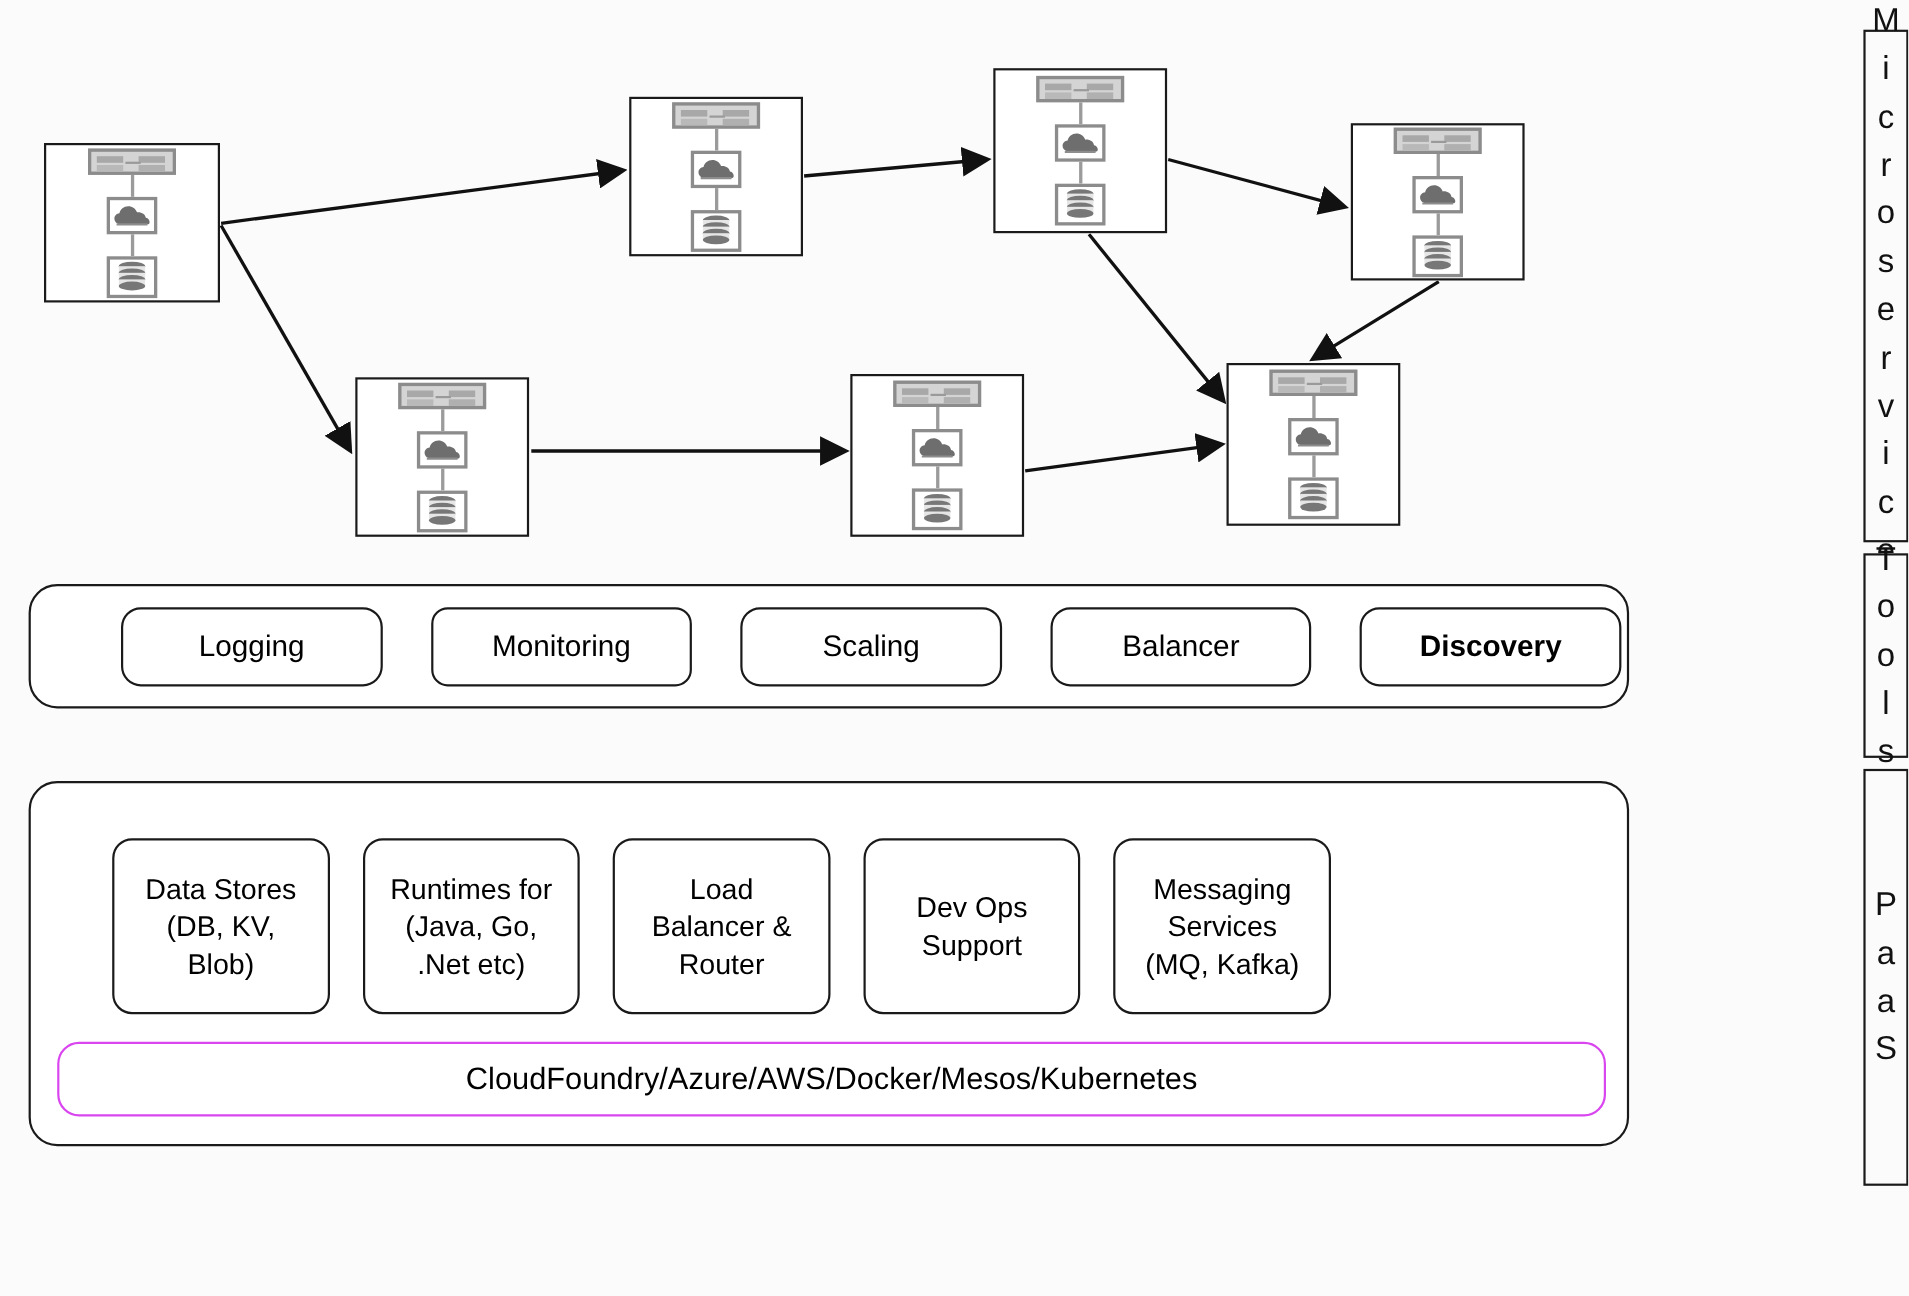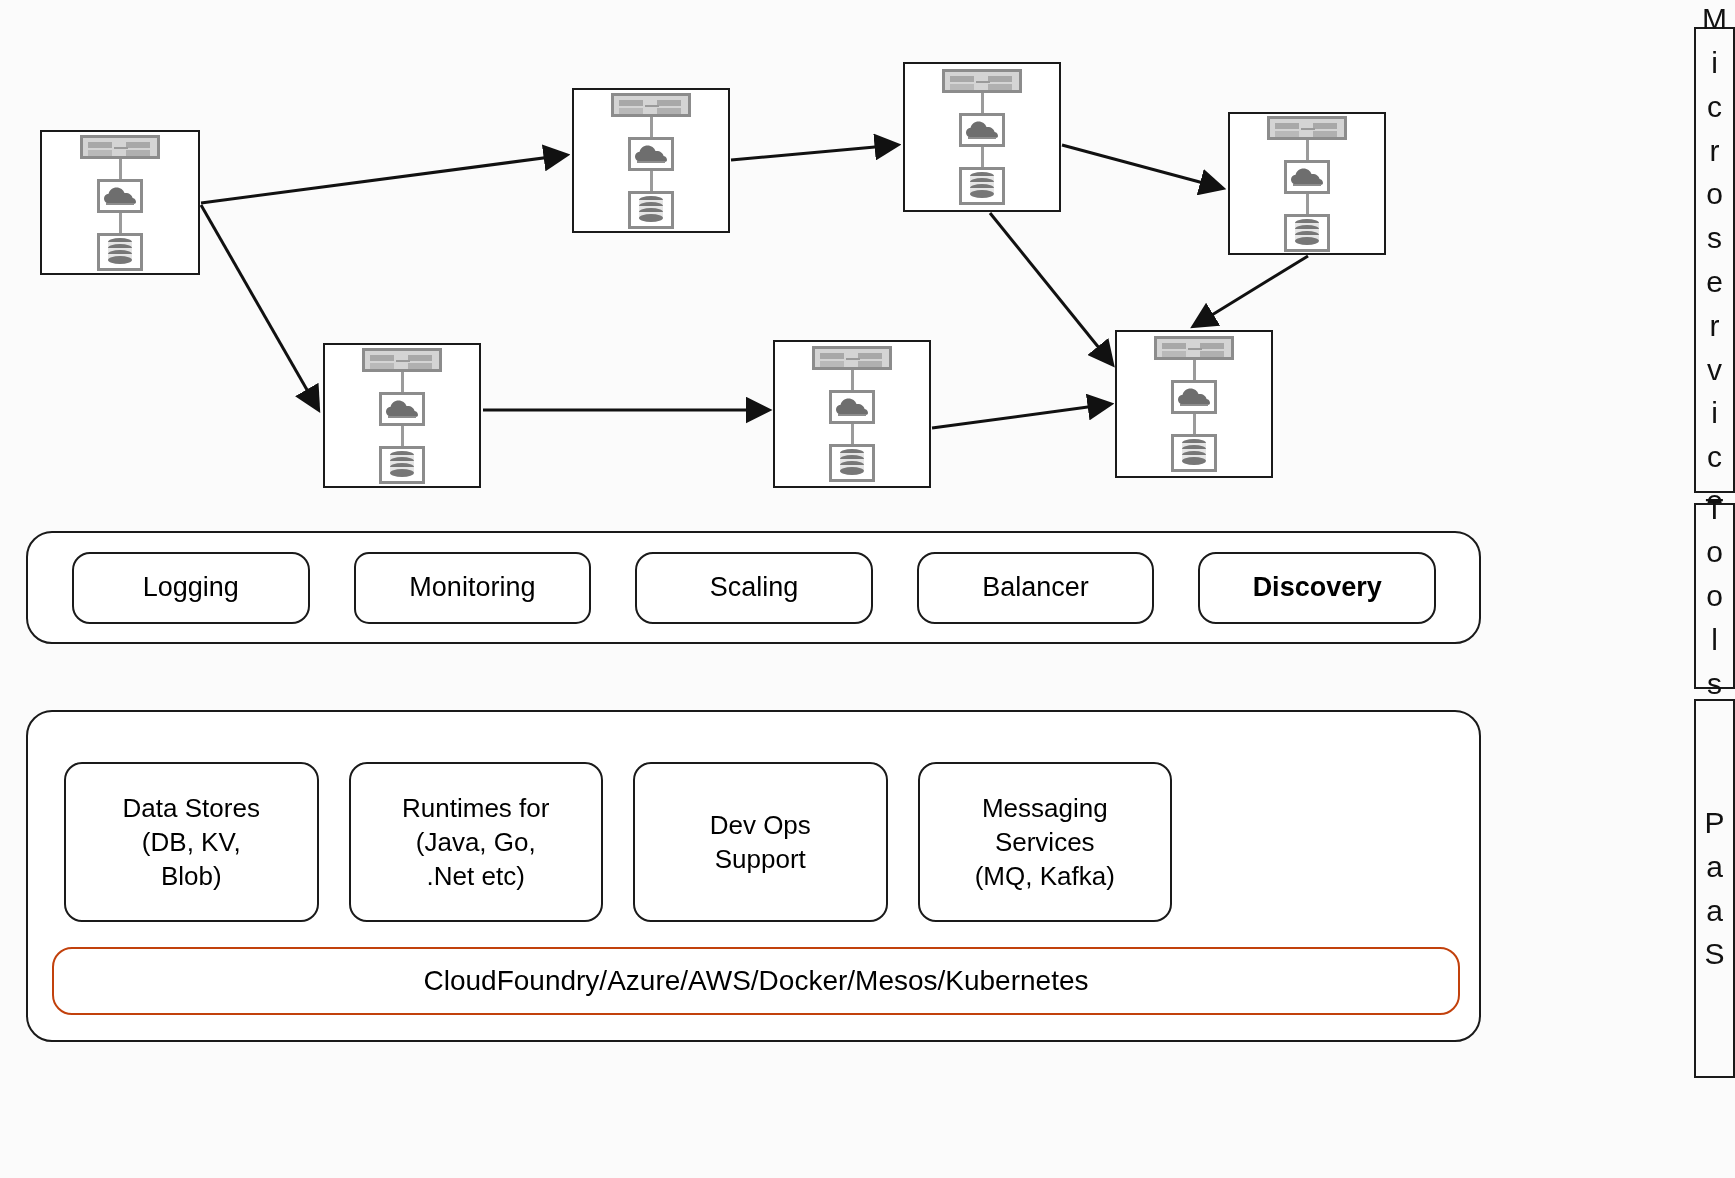--- a/index.html
+++ b/index.html
@@ -86,41 +86,42 @@
     position:absolute;
     background:#fff;
     border:2px solid #1a1a1a;
     border-radius:26px;
     box-sizing:border-box;
   }
   .pill-row{
     position:absolute;
     display:flex;
     align-items:stretch;
+    margin-left:38px;
   }
   .pill{
     background:#fff;
     border:2px solid #1a1a1a;
     border-radius:18px;
     box-sizing:border-box;
     display:flex;
     align-items:center;
     justify-content:center;
     text-align:center;
     font-size:27px;
     line-height:1.32;
     padding:4px 6px;
     white-space:pre-line;
   }
   .tool-pill{height:72px;font-size:27px;}
   .paas-pill{height:160px;font-size:26px;}
   .platform-bar{
     position:absolute;
     background:#fff;
-    border:2px solid #c2410c;
+    border:2px solid #d946ef;
     border-radius:20px;
     box-sizing:border-box;
     display:flex;align-items:center;justify-content:center;
     font-size:28px;
   }
 
   
   .vlabel{
     position:absolute;
     border:2px solid #1a1a1a;
@@ -340,20 +341,23 @@
     </div>
 
   <div class="band" style="left:26px; top:710px; width:1455px; height:332px;"></div>
   <div class="pill-row" id="paas-row" style="left:64px; top:762px; width:1108px; height:160px; gap:30px;">
       <div class="pill paas-pill" style="flex: 1 1 0px;">Data Stores
 (DB, KV,
 Blob)</div>
       <div class="pill paas-pill" style="flex: 1 1 0px;">Runtimes for
 (Java, Go,
 .Net etc)</div>
+      <div class="pill paas-pill" style="flex: 1 1 0px;">Load
+Balancer &amp;
+Router</div>
       <div class="pill paas-pill" style="flex: 1 1 0px;">Dev Ops
 Support</div>
       <div class="pill paas-pill" style="flex: 1 1 0px;">Messaging
 Services
 (MQ, Kafka)</div>
     </div>
   <div class="platform-bar" id="platform-bar" style="left:52px; top:947px; width:1408px; height:68px;">CloudFoundry/Azure/AWS/Docker/Mesos/Kubernetes</div>
 
   <div class="vlabel" id="vl-0" style="left:1694px; top:27px; width:41px; height:466px;" title="Microservice">
       <span>M</span>

